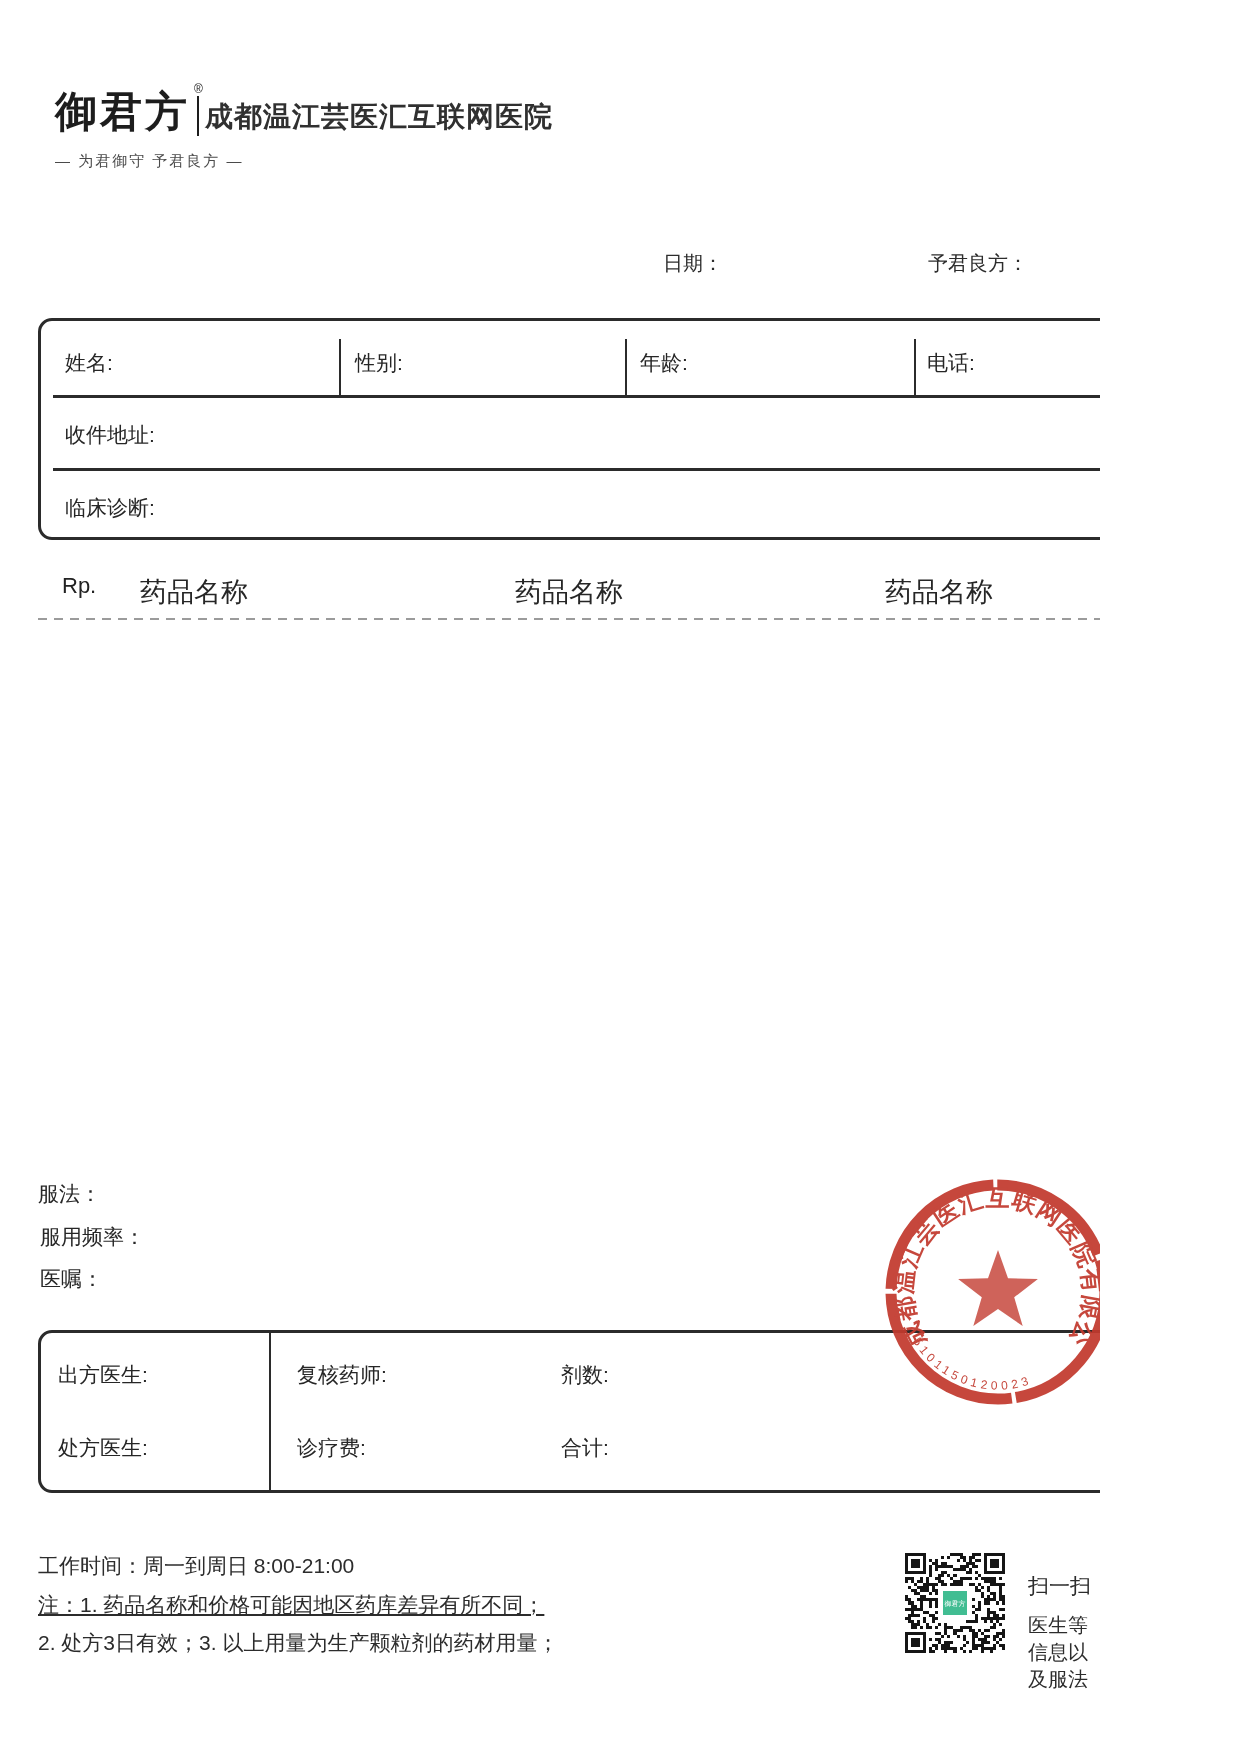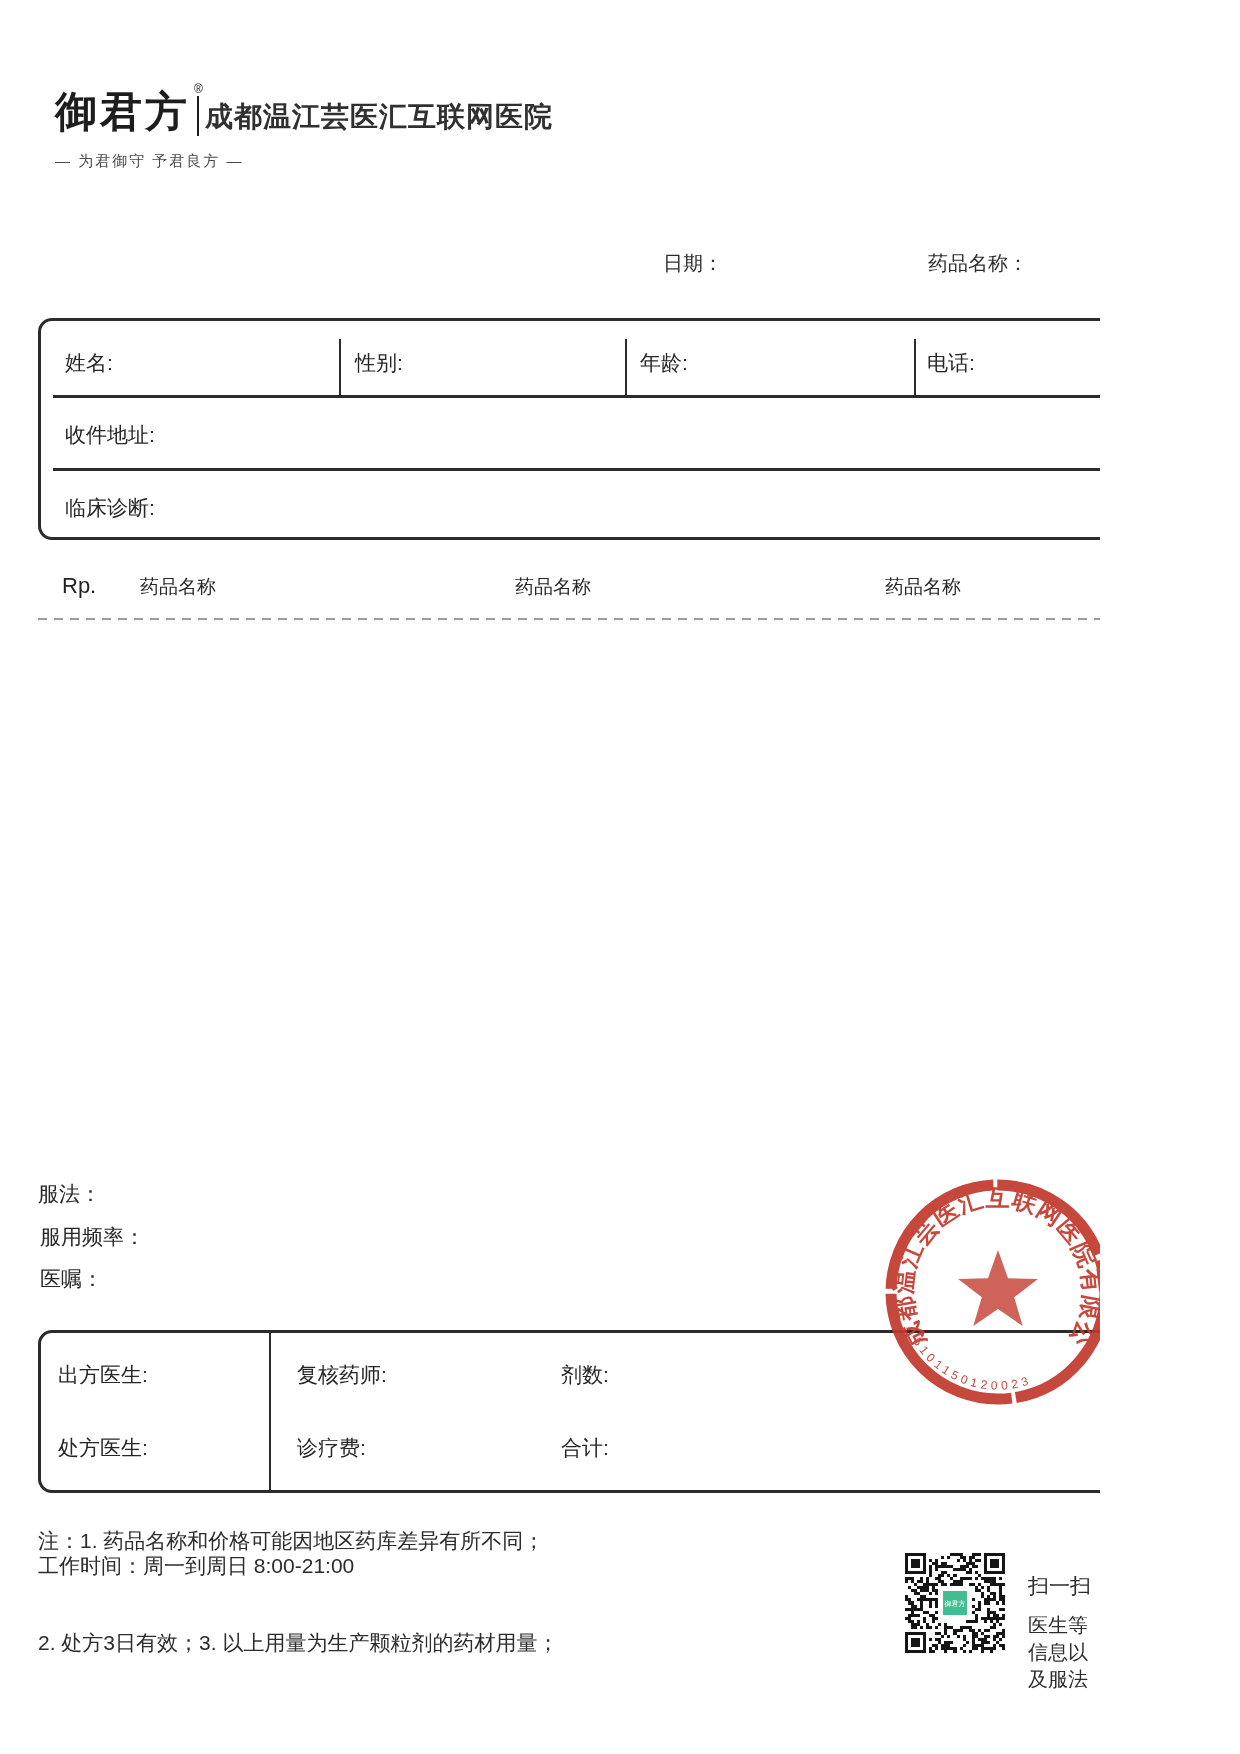--- a/index.html
+++ b/index.html
@@ -17,21 +17,21 @@
   .hospital{font-size:28px;font-weight:700;color:#303030;letter-spacing:1px;}
   
   .hint{font-size:20px;color:#2c2c2c;}
   
   .rbox{border:3px solid #2b2b2b;border-radius:14px;box-sizing:border-box;background:transparent;}
   .vline{position:absolute;width:2px;background:#2b2b2b;}
   .hline{position:absolute;height:0;border-top:3px solid #2b2b2b;}
   .field-label{position:absolute;font-size:21px;color:#262626;white-space:nowrap;}
   
   .rp{font-size:22px;color:#222;}
-  .drugcol{font-size:19px;color:#262626;}
+  .drugcol{font-size:27px;color:#262626;}
   .dashes{position:absolute;height:2px;
     background:repeating-linear-gradient(90deg,#9b9b9b 0 9px,transparent 9px 16px);}
   
   .usage-label{font-size:21px;color:#262626;}
   
   .stamp{opacity:.93;}
   
   .foot{font-size:21px;color:#2c2c2c;white-space:nowrap;}
   .qr-side{font-size:21px;color:#2c2c2c;}
 </style>
@@ -40,21 +40,21 @@
 
 <div class="page">
 
   <div class="abs" style="left:55px;top:84px;">
     <span class="logo-text">御君方</span><span class="logo-mark"><span class="reg">®</span><span class="seal-bar"></span></span>
   </div>
   <div class="abs tagline" style="left:55px;top:152px;">— 为君御守 予君良方 —</div>
   <div class="abs hospital" style="left:205px;top:98px;">成都温江芸医汇互联网医院</div>
 
   <div class="abs hint" style="left:663px;top:250px;">日期：</div>
-  <div class="abs hint" style="left:928px;top:250px;">药品名称：</div>
+  <div class="abs hint" style="left:928px;top:250px;">予君良方：</div>
 
   <div class="abs rbox" style="left:38px;top:318px;width:1145px;height:222px;">
     <span class="field-label" style="left:24px;top:28px;">姓名:</span>
     <span class="field-label" style="left:314px;top:28px;">性别:</span>
     <span class="field-label" style="left:599px;top:28px;">年龄:</span>
     <span class="field-label" style="left:886px;top:28px;">电话:</span>
     <span class="vline" style="left:298px;top:18px;height:58px;"></span>
     <span class="vline" style="left:584px;top:18px;height:58px;"></span>
     <span class="vline" style="left:873px;top:18px;height:58px;"></span>
     <span class="hline" style="left:12px;right:14px;top:74px;"></span>
@@ -90,21 +90,21 @@
       <textPath href="#stampTextArc">成都温江芸医汇互联网医院有限公司</textPath>
     </text>
     <path id="stampNumArc" d="M 35 169 A 98 98 0 0 0 189 189" fill="none"></path>
     <text font-size="12" letter-spacing="4" fill="#c23a2e">
       <textPath href="#stampNumArc">5101150120023</textPath>
     </text>
     <polygon points="120,78 110,106.2 80.1,107 103.8,125.3 95.3,154 120,137 144.7,154 136.2,125.3 159.9,107 130,106.2" fill-opacity="0.85" fill="#c23a2e"></polygon>
   </svg>
 
   <div class="abs foot" style="left:38px;top:1552px;">工作时间：周一到周日 8:00-21:00</div>
-  <div class="abs foot" style="left:38px;top:1527px;">注：1. 药品名称和价格可能因地区药库差异有所不同；</div>
+  <div class="abs foot" style="left:38px;top:1591px;text-decoration:underline;">注：1. 药品名称和价格可能因地区药库差异有所不同；</div>
   <div class="abs foot" style="left:38px;top:1629px;">2. 处方3日有效；3. 以上用量为生产颗粒剂的药材用量；</div>
 
   <svg class="abs" style="left:905px;top:1553px;" width="100" height="100" viewBox="0 0 33 33" shape-rendering="crispEdges">
     <rect x="0" y="0" width="33" height="33" fill="#ffffff"></rect>
     <g id="qr-modules" fill="#151515">
         <rect x="15" y="0" width="1" height="1"></rect>
         <rect x="16" y="0" width="1" height="1"></rect>
         <rect x="17" y="0" width="1" height="1"></rect>
         <rect x="18" y="0" width="1" height="1"></rect>
         <rect x="22" y="0" width="1" height="1"></rect>

